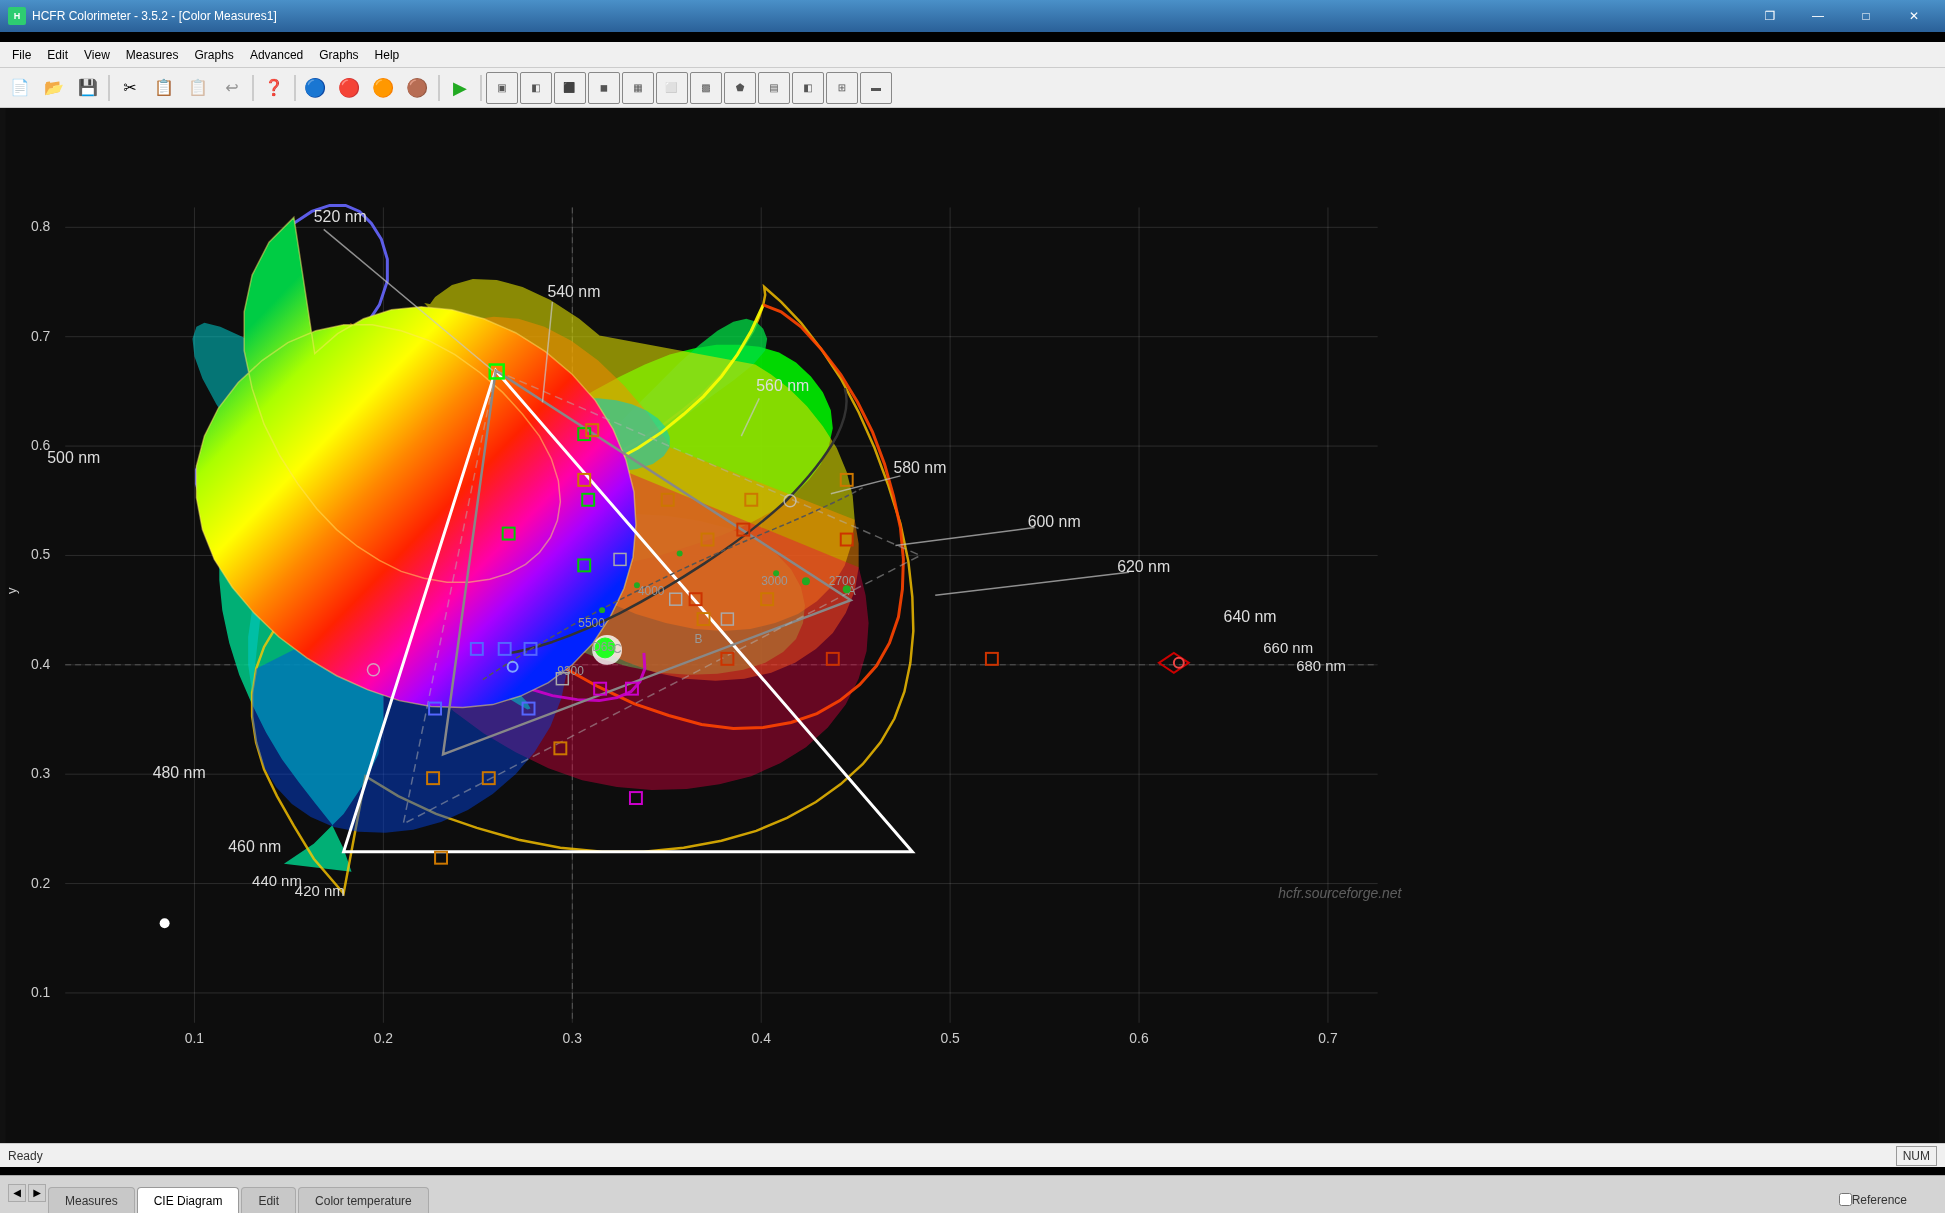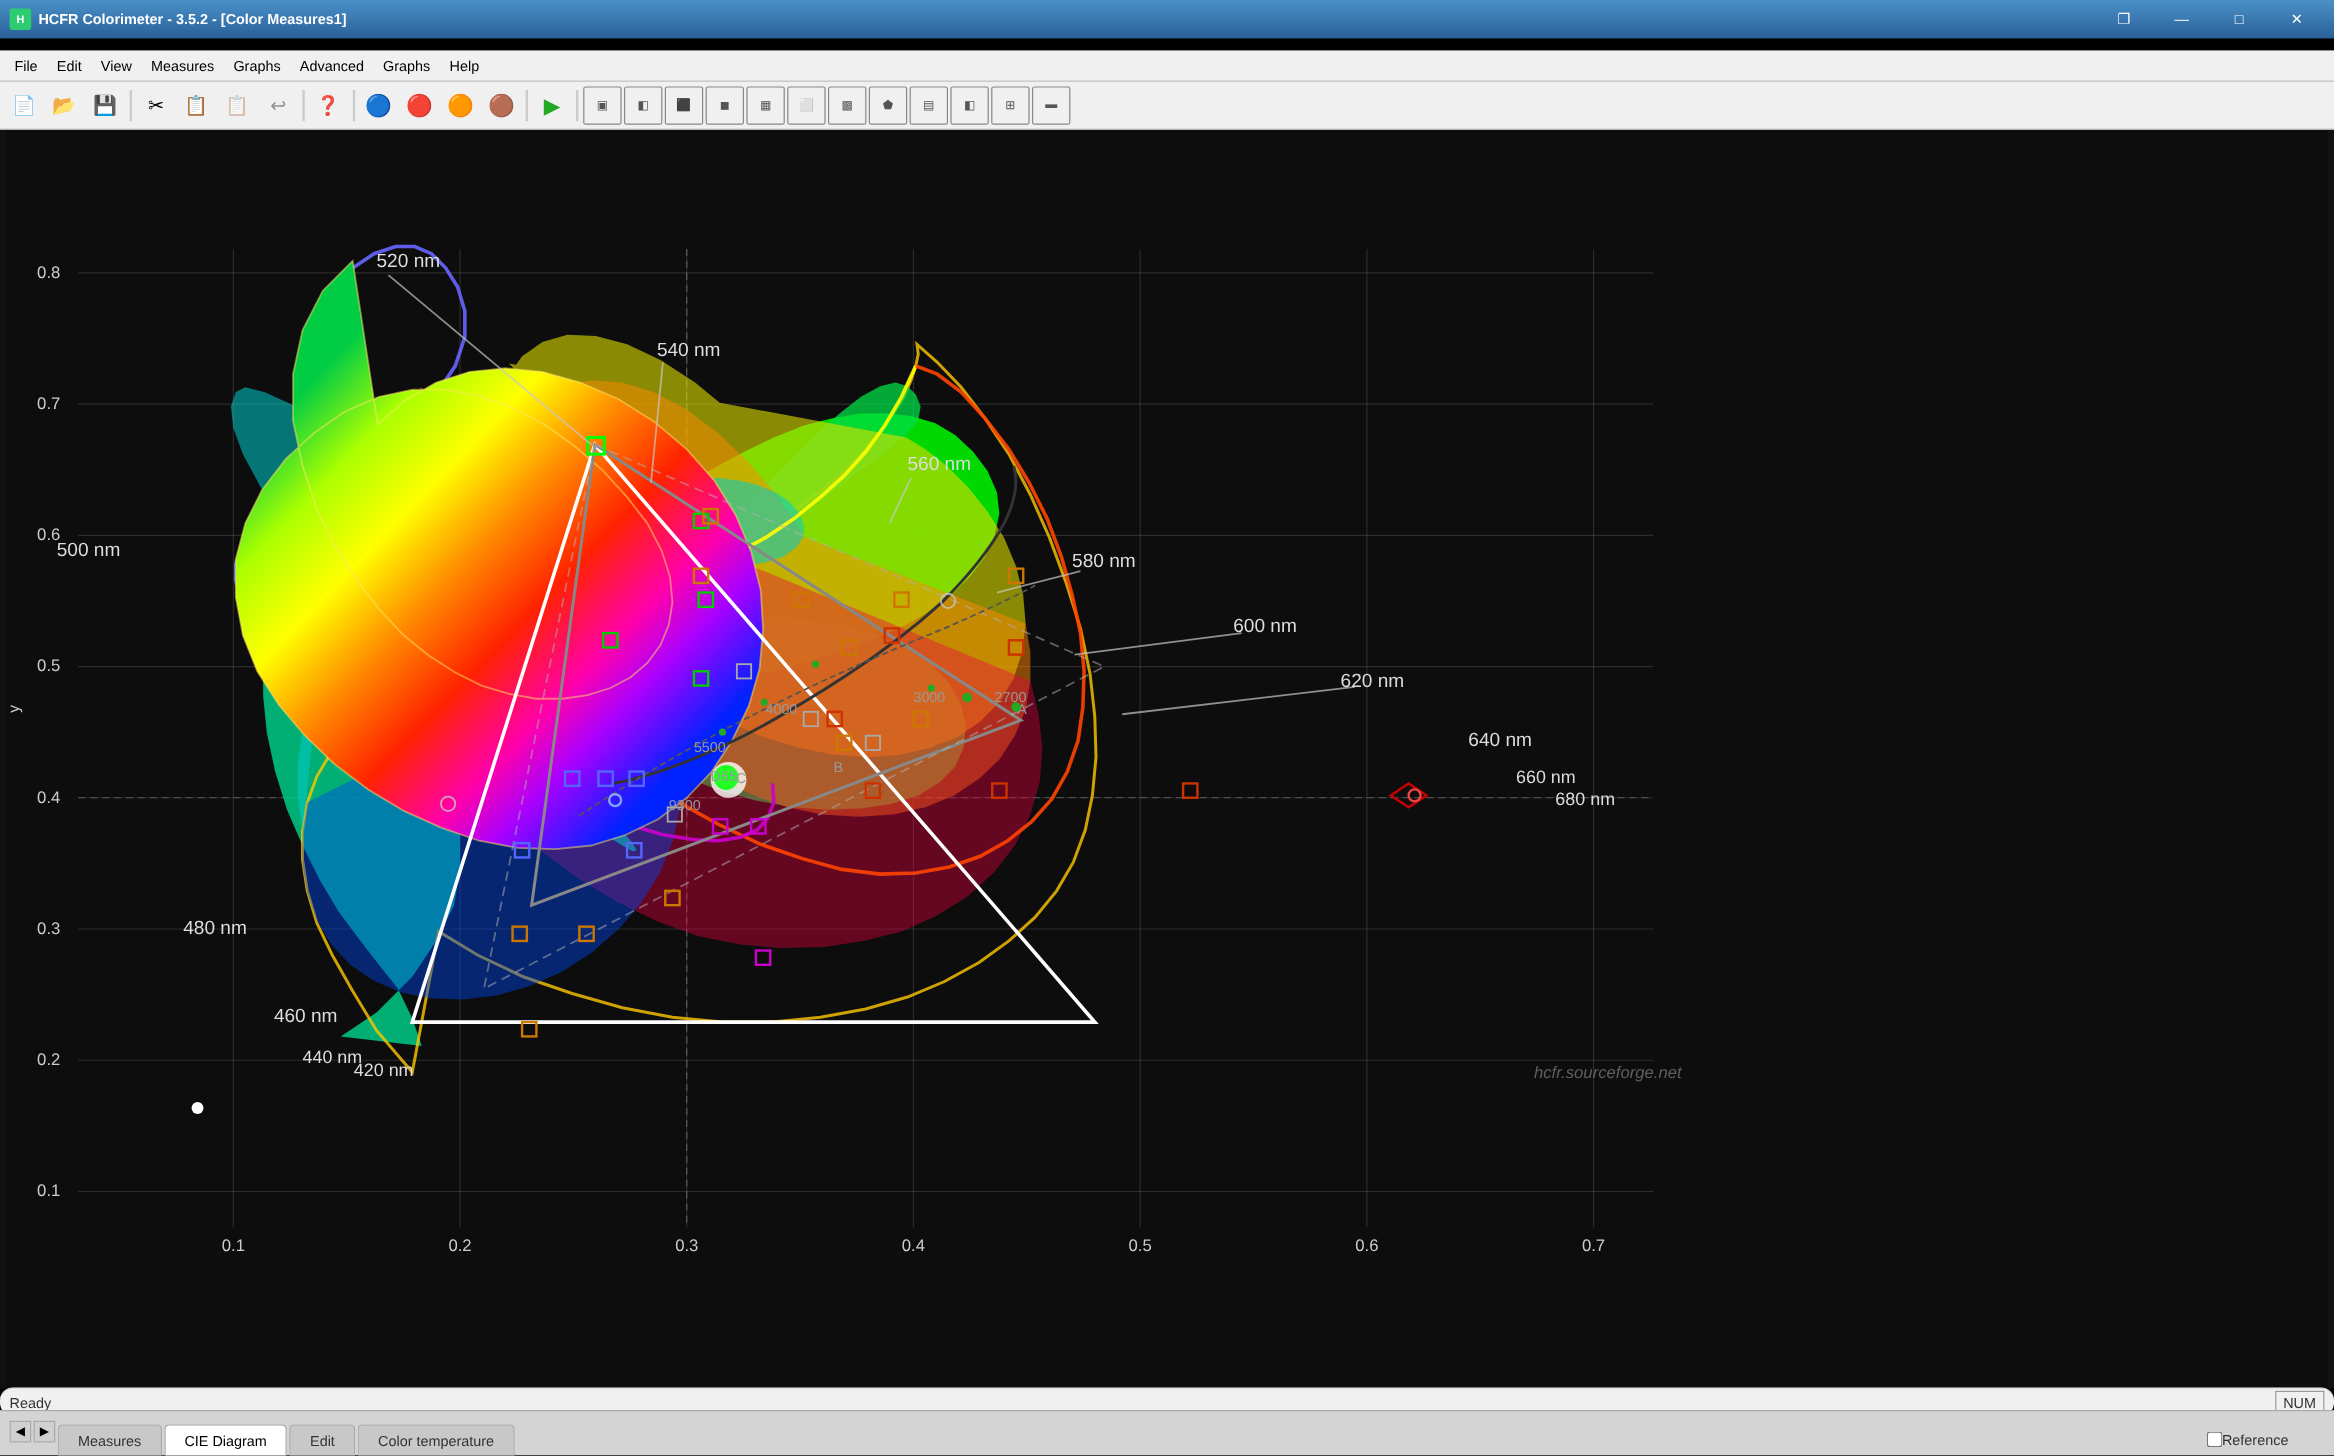--- a/index.html
+++ b/index.html
@@ -37,21 +37,21 @@
       display: flex;
       align-items: center;
       justify-content: center;
       font-size: 10px;
       color: white;
       font-weight: bold;
     }
     #title-text {
       color: white;
       font-size: 12px;
-      font-weight: 700;
+      font-weight: 400;
     }
     #window-controls {
       display: flex;
       gap: 2px;
     }
     .win-btn {
       width: 46px;
       height: 32px;
       display: flex;
       align-items: center;
@@ -136,23 +136,22 @@
     #status-bar {
       width: 100%;
       height: 24px;
       background: #f0f0f0;
       display: flex;
       align-items: center;
       justify-content: space-between;
       padding: 0 8px;
       border-top: 1px solid #ccc;
       position: absolute;
-      bottom: 33px;
+      bottom: 46px;
       z-index: 100;
-      border-radius: 11px;
     }
     #status-text {
       font-size: 12px;
       color: #333;
     }
     #status-right {
       display: flex;
       align-items: center;
       gap: 12px;
     }

